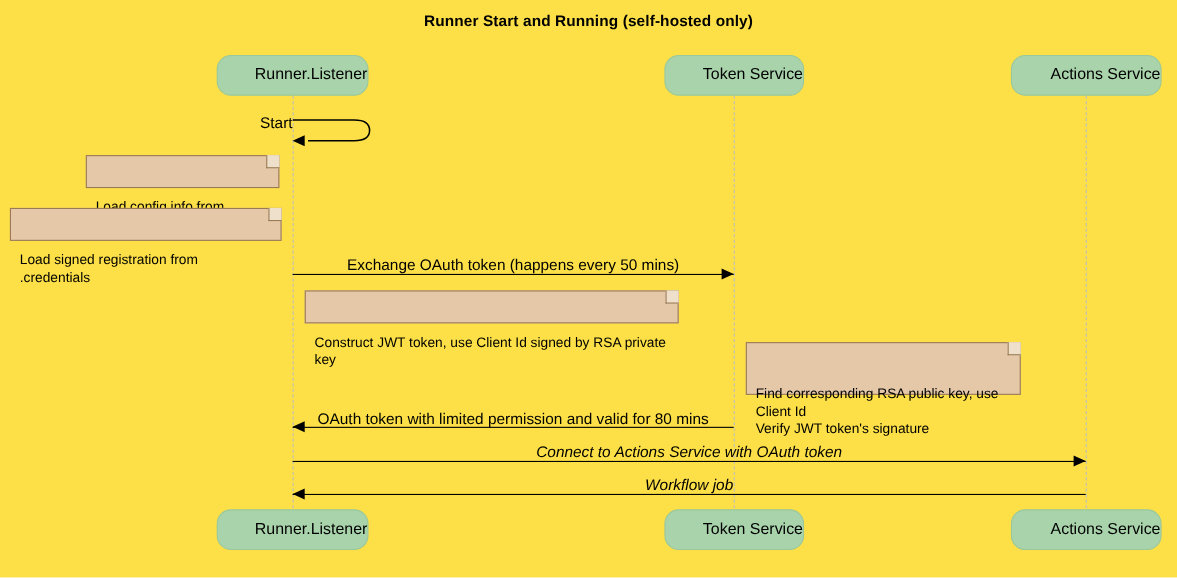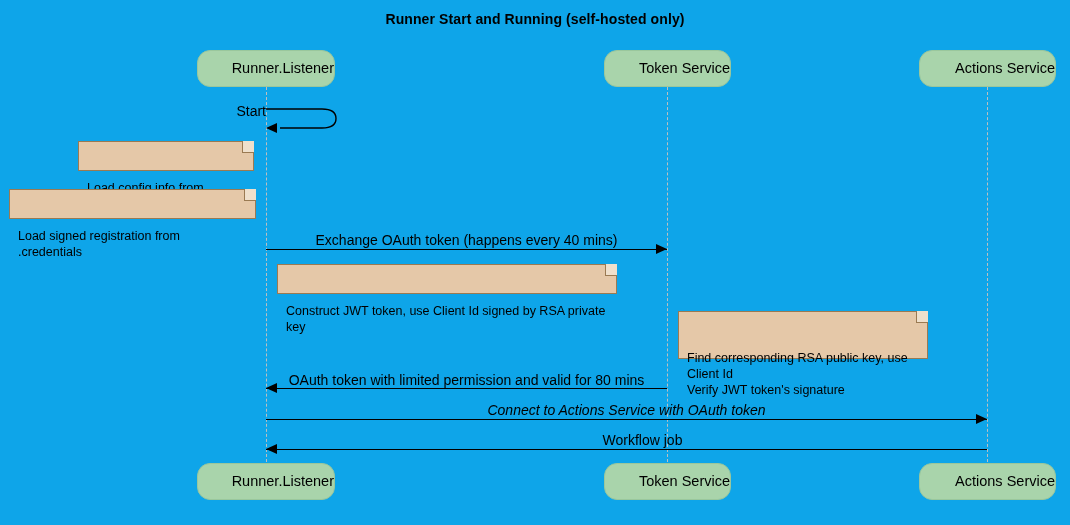--- a/index.html
+++ b/index.html
@@ -9,21 +9,21 @@
   }
   body {
     font-family: "Liberation Sans", sans-serif;
     -webkit-font-smoothing: antialiased;
   }
   #diagram {
     position: relative;
     width: 1070px;
     height: 525px;
     overflow: hidden;
-    background: #0ea5e9;
+    background: #fde047;
   }
   #title {
     position: absolute;
     left: 0;
     top: 11px;
     width: 1070px;
     text-align: center;
     font-size: 14px;
     font-weight: bold;
     color: #000000;
@@ -132,21 +132,21 @@
   <div class="note" style="left:78px; top:141px; width:176px; height:30px;">
     <span class="fold"></span>
     <span>Load config info from .runner</span>
   </div>
 
   <div class="note" style="left:9px; top:189px; width:247px; height:30px;">
     <span class="fold"></span>
     <span>Load signed registration from .credentials</span>
   </div>
 
-  <div class="msg-label" style="left:266px; top:232px; width:401px;">Exchange OAuth token (happens every 40 mins)</div>
+  <div class="msg-label" style="left:266px; top:232px; width:401px;">Exchange OAuth token (happens every 50 mins)</div>
   <div class="msg-line" style="left:266px; top:249px; width:401px;"></div>
   <div class="arrowhead right" style="left:656px; top:244px;"></div>
 
   <div class="note" style="left:277px; top:264px; width:340px; height:30px;">
     <span class="fold"></span>
     <span>Construct JWT token, use Client Id signed by RSA private key</span>
   </div>
 
   <div class="note" style="left:678px; top:311px; width:250px; height:48px;">
     <span class="fold"></span>
@@ -155,21 +155,21 @@
   </div>
 
   <div class="msg-label" style="left:266px; top:372px; width:401px;">OAuth token with limited permission and valid for 80 mins</div>
   <div class="msg-line" style="left:266px; top:388px; width:401px;"></div>
   <div class="arrowhead left" style="left:266px; top:383px;"></div>
 
   <div class="msg-label" style="left:266px; top:402px; width:721px;font-style:italic;">Connect to Actions Service with OAuth token</div>
   <div class="msg-line" style="left:266px; top:419px; width:721px;"></div>
   <div class="arrowhead right" style="left:976px; top:414px;"></div>
 
-  <div class="msg-label" style="left:282px; top:432px; width:721px;">Workflow job</div>
+  <div class="msg-label" style="left:266px; top:432px; width:721px;font-style:italic;">Workflow job</div>
   <div class="msg-line" style="left:266px; top:449px; width:721px;"></div>
   <div class="arrowhead left" style="left:266px; top:444px;"></div>
 
   <div class="actor-box" style="left:197px; top:463px; width:138px;">
     <span>Runner.Listener</span>
   </div>
   <div class="actor-box" style="left:604px; top:463px; width:127px;">
     <span>Token Service</span>
   </div>
   <div class="actor-box" style="left:919px; top:463px; width:137px;">

